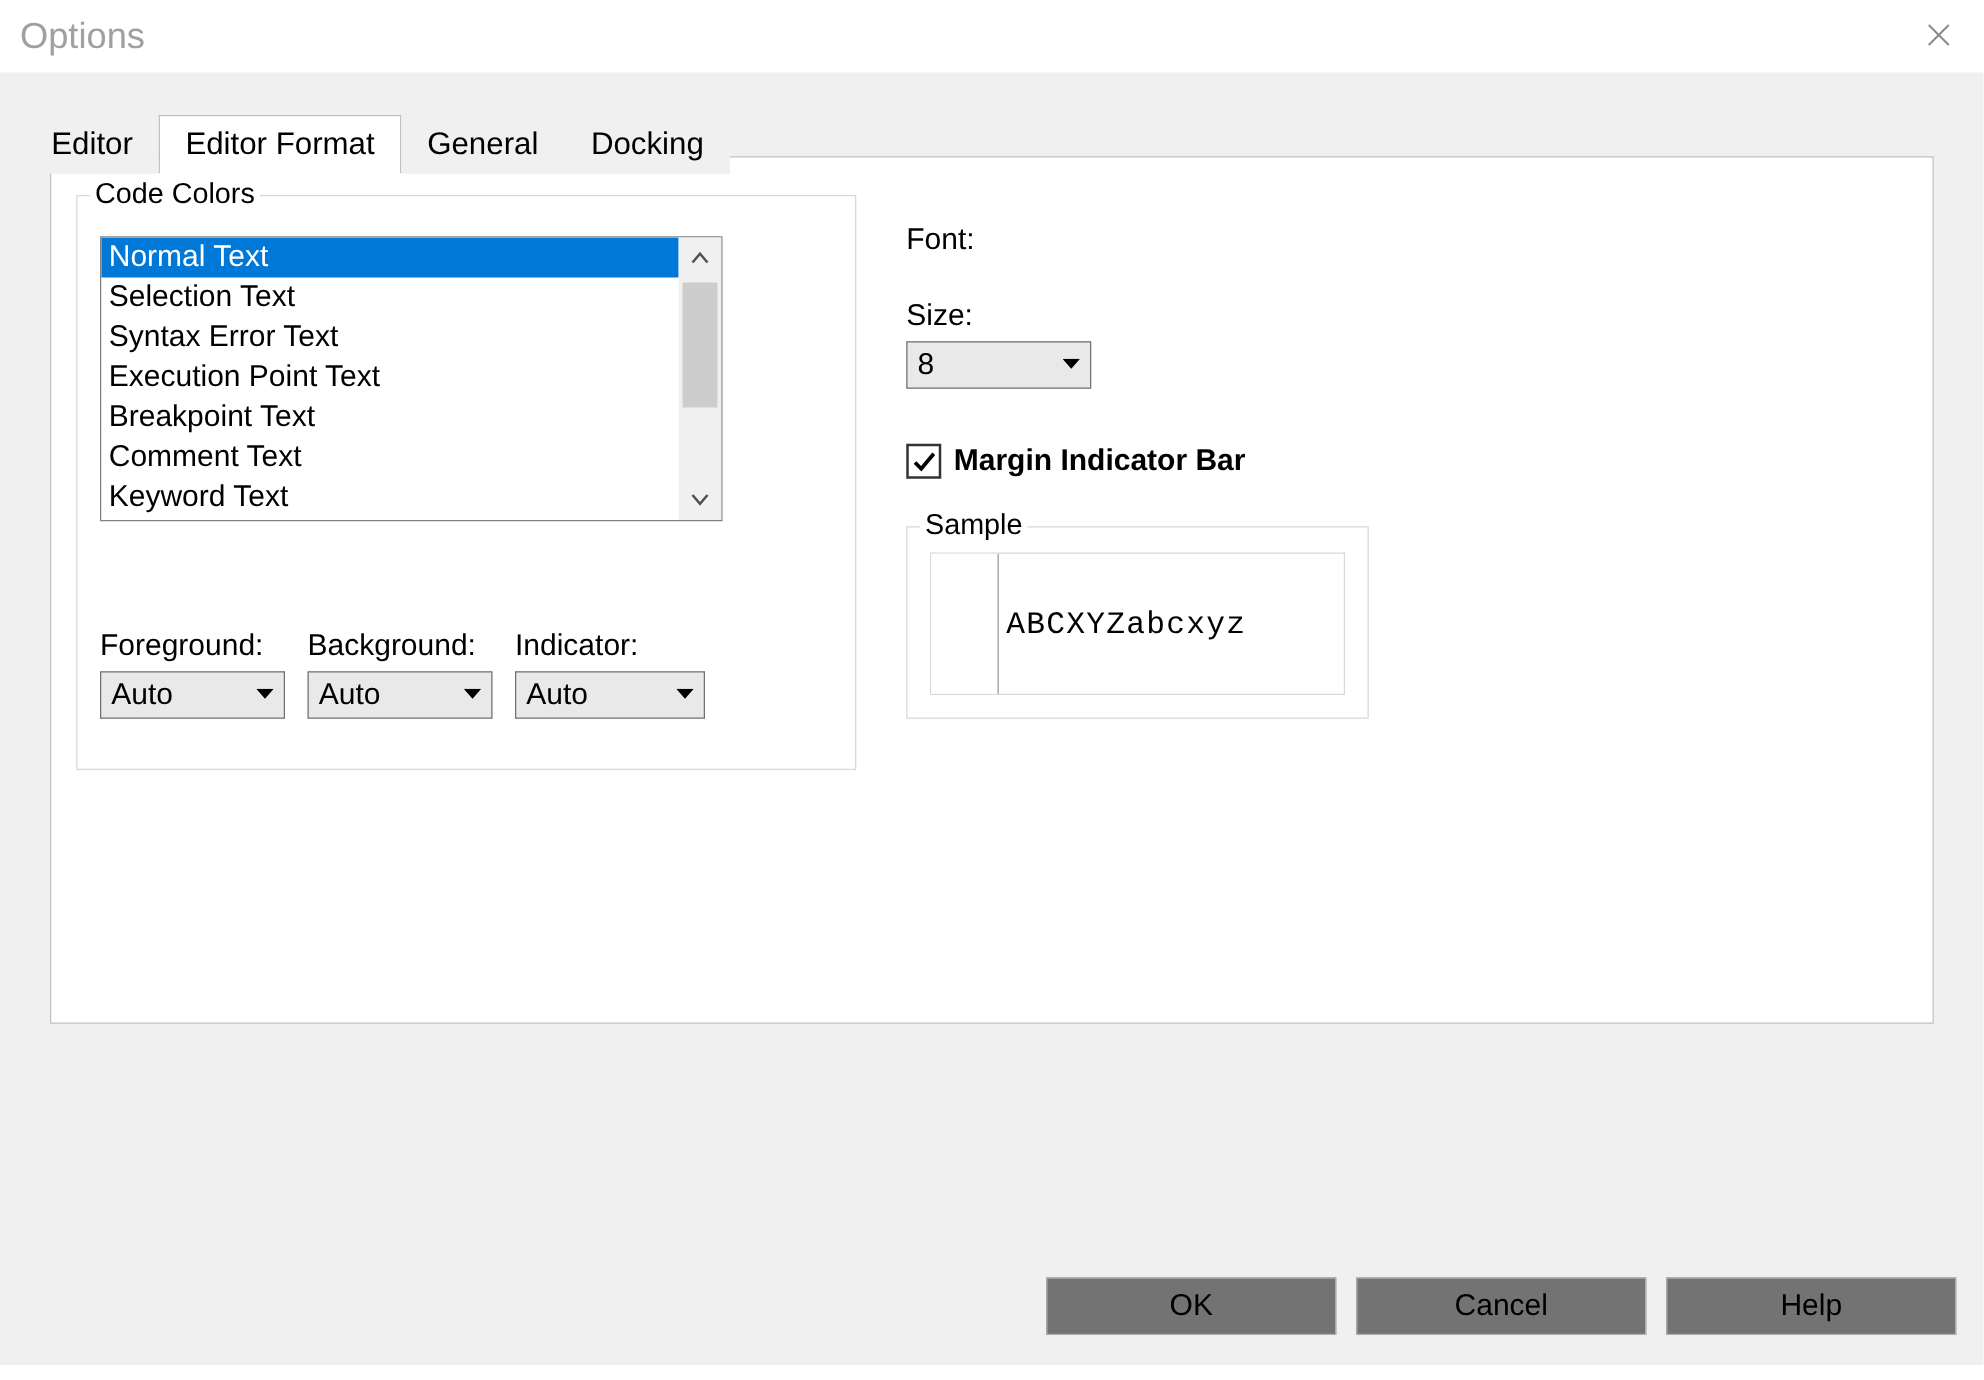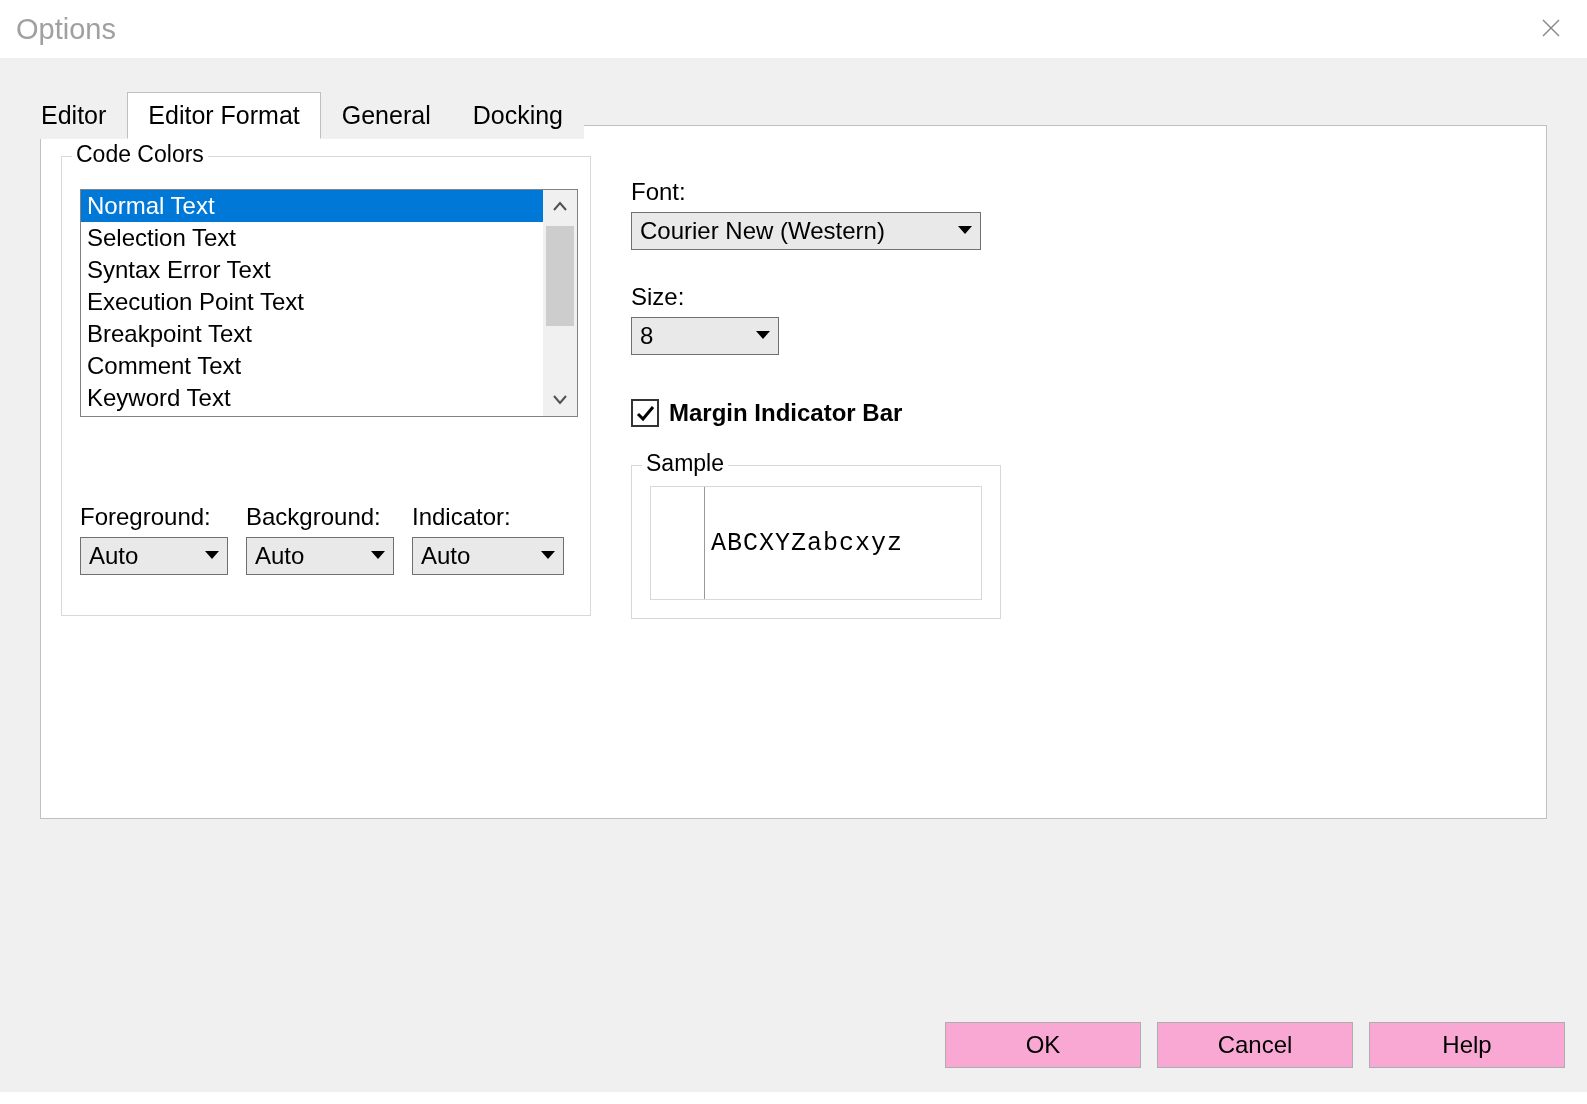--- a/index.html
+++ b/index.html
@@ -77,21 +77,21 @@
       margin: 0 20px;
       background: #fff;
       border: 1px solid #c0c0c0;
       height: 694px;
       position: relative;
       padding: 30px 20px;
       display: flex;
     }
 
     .left-pane {
-      width: 530px;
+      width: 624px;
     }
 
     .right-pane {
       margin-left: 40px;
       flex: 1;
       max-width: 400px;
     }
 
     
     .fieldset {
@@ -319,24 +319,24 @@
     
     .button-row {
       position: absolute;
       bottom: 24px;
       right: 22px;
       display: flex;
       gap: 16px;
     }
 
     .dialog-btn {
-      width: 196px;
+      width: 232px;
       height: 46px;
       border: 1px solid #adadad;
-      background: #f9a8d4;
+      background: #737373;
       font-size: 24px;
       font-family: inherit;
       cursor: pointer;
       display: flex;
       align-items: center;
       justify-content: center;
     }
   </style>
 </head>
 <body>
@@ -426,28 +426,20 @@
                     </svg>
                 </div>
               </div>
             </div>
           </div>
         </div>
       </div>
 
       <div class="right-pane">
         <div class="right-label first">Font:</div>
-        <div class="combo wide">
-          <div class="combo-text">Courier New (Western)</div>
-          <div class="combo-btn">
-            <svg viewBox="0 0 14 10">
-                <polygon points="0,0 14,0 7,8"></polygon>
-              </svg>
-          </div>
-        </div>
 
         <div class="size-row">
           <div class="right-label">Size:</div>
           <div class="combo small">
             <div class="combo-text">8</div>
             <div class="combo-btn">
               <svg viewBox="0 0 14 10">
                   <polygon points="0,0 14,0 7,8"></polygon>
                 </svg>
             </div>

